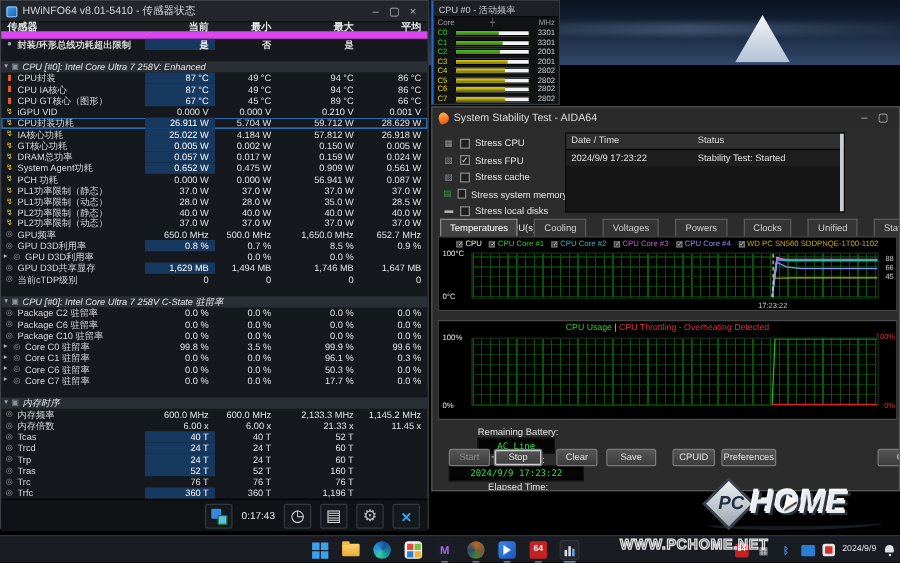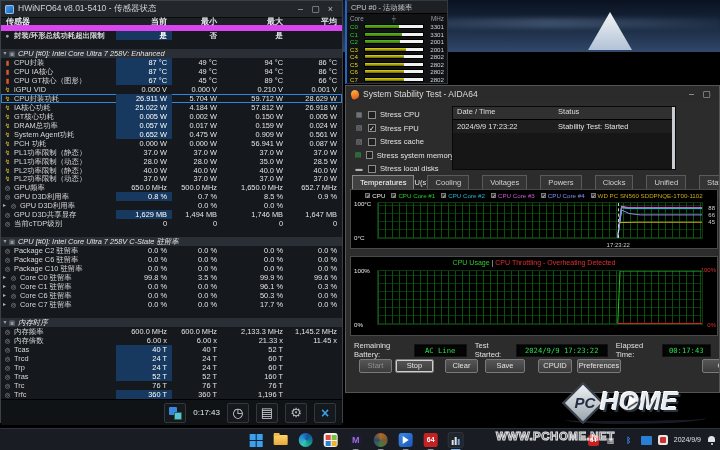--- a/index.html
+++ b/index.html
@@ -105,21 +105,21 @@
   .plot svg { position:absolute; inset:0; width:100%; height:100%; }
   .evline { position:absolute; top:0; bottom:0; border-left:1px dashed #e8e8e8; opacity:.85; }
   .ylab { position:absolute; font-size:6.2px; color:#e8e8e8; left:3px; }
   .ylab.t { top:10px; } .ylab.b { bottom:7px; }
   .rlab { position:absolute; font-size:6px; transform:translateY(-50%); }
   .evtext { position:absolute; bottom:0px; font-size:6px; color:#cfcfcf; transform:translateX(-50%); }
   .c2title { position:absolute; top:2px; left:0; right:0; text-align:center; font-size:7px; }
   .r100 { position:absolute; right:1px; top:10px; font-size:6px; color:#e03030; }
   .r0 { position:absolute; right:1px; bottom:7px; font-size:6px; color:#e03030; }
 
-  .ai-status { position:absolute; left:8px; top:255px; display:flex; align-items:center; font-size:7.6px; color:#e0e0e0; }
+  .ai-status { position:absolute; left:8px; top:255px; display:flex; align-items:center; font-size:7.6px; color:#e0e0e0;flex-direction:column; }
   .lcd { background:#050505; border:1px solid #121212; box-shadow:inset 0 0 2px #000; color:#2ade4a;
     font-family:"DejaVu Sans Mono",monospace; font-size:7.2px; height:13px; line-height:12px; text-align:center; margin:0 8px 0 5px; }
   .lcd.b1{width:62px;} .lcd.b2{width:108px;} .lcd.b3{width:58px;}
   .ai-btns { position:absolute; left:0; top:273px; width:500px; display:flex; }
   .abtn { height:14px; font-size:7.5px; color:#e2e2e2; background:linear-gradient(180deg,#565656,#3c3c3c);
     border:1px solid #7a7a7a; border-radius:2px; text-align:center; line-height:12px; }
   .abtn.start { color:#8f8f8f; }
   .abtn.stop { box-shadow:0 0 0 1px #cfcfcf inset; }
 
   

